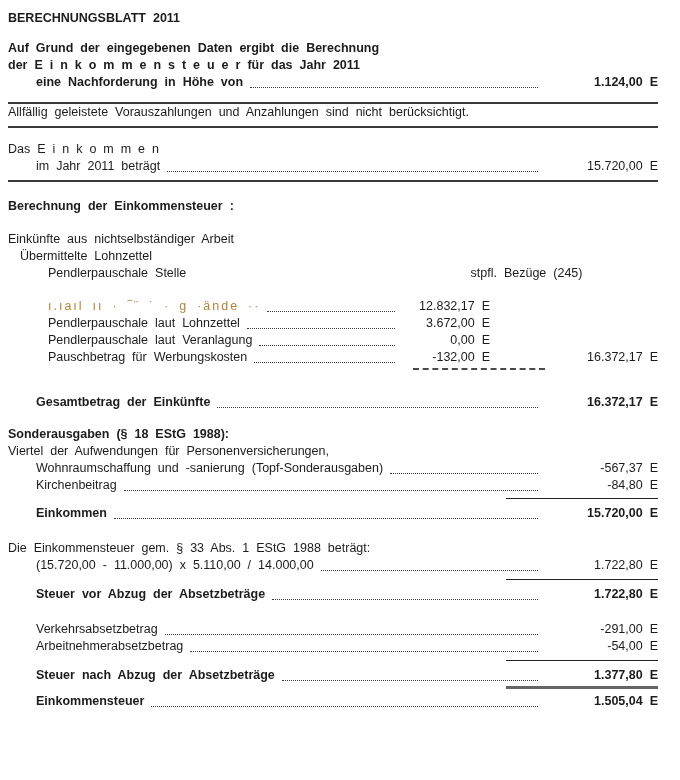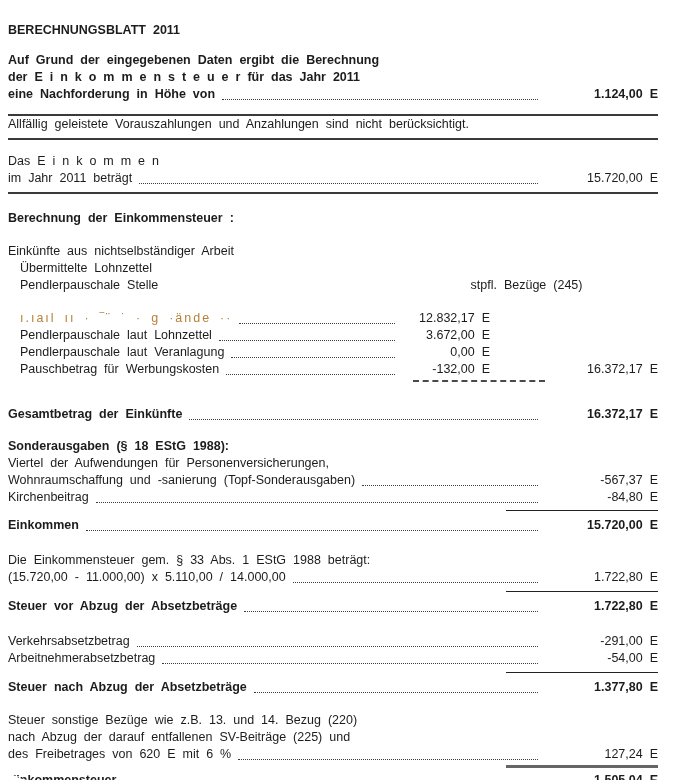--- a/index.html
+++ b/index.html
@@ -1,28 +1,27 @@
 <!DOCTYPE html>
 <html><head>
 <meta charset="utf-8">
 <style>
   html,body{margin:0;padding:0;background:#fff;}
   .page{
     width:680px;height:780px;box-sizing:border-box;
-    padding:22px 22px 0 8px;
+    padding:10px 22px 0 8px;
     font-family:"Liberation Sans",sans-serif;
     font-size:12.5px;line-height:17px;color:#1c1c1c;
     word-spacing:3.5px;
     -webkit-font-smoothing:antialiased;
     overflow:hidden;
-    border-radius:30px;
   }
   .bold{font-weight:700;}
   .row{display:flex;align-items:flex-end;}
-  .lbl{white-space:nowrap;}
+  .lbl{white-space:nowrap;margin-left:28px;}
   .indent{padding-left:12px;}
   .leader{
     flex:1 1 auto;min-width:10px;
     border-bottom:1.6px dotted #3a3a3a;
     margin:0 5px 3px 7px;
   }
   .amt{width:115px;text-align:right;white-space:nowrap;flex:0 0 auto;}
   .amt-inner{width:90px;text-align:right;white-space:nowrap;flex:0 0 auto;}
   .outer-col{width:168px;text-align:right;white-space:nowrap;flex:0 0 auto;}
   .rule{border:none;border-top:2px solid #3a3a3a;margin:0;}
@@ -181,29 +180,20 @@
     </div>
   </div>
 
   <hr class="shortrule mt-rule4">
   <div class="row mt-total">
     <span class="lbl bold">Steuer nach Abzug der Absetzbeträge</span>
     <span class="leader"></span>
     <span class="amt bold">1.377,80 E</span>
   </div>
 
-  <div class="mt-sonstige">
-    <div>Steuer sonstige Bezüge wie z.B. 13. und 14. Bezug (220)</div>
-    <div>nach Abzug der darauf entfallenen  SV-Beiträge (225) und</div>
-    <div class="row">
-      <span class="lbl">des Freibetrages  von 620 E mit 6 %</span>
-      <span class="leader"></span>
-      <span class="amt">127,24 E</span>
-    </div>
-  </div>
 
   <hr class="thickrule mt-thick">
   <div class="row mt-est">
     <span class="lbl bold">Einkommensteuer</span>
     <span class="leader"></span>
     <span class="amt bold">1.505,04 E</span>
   </div>
 
 </div>
 

